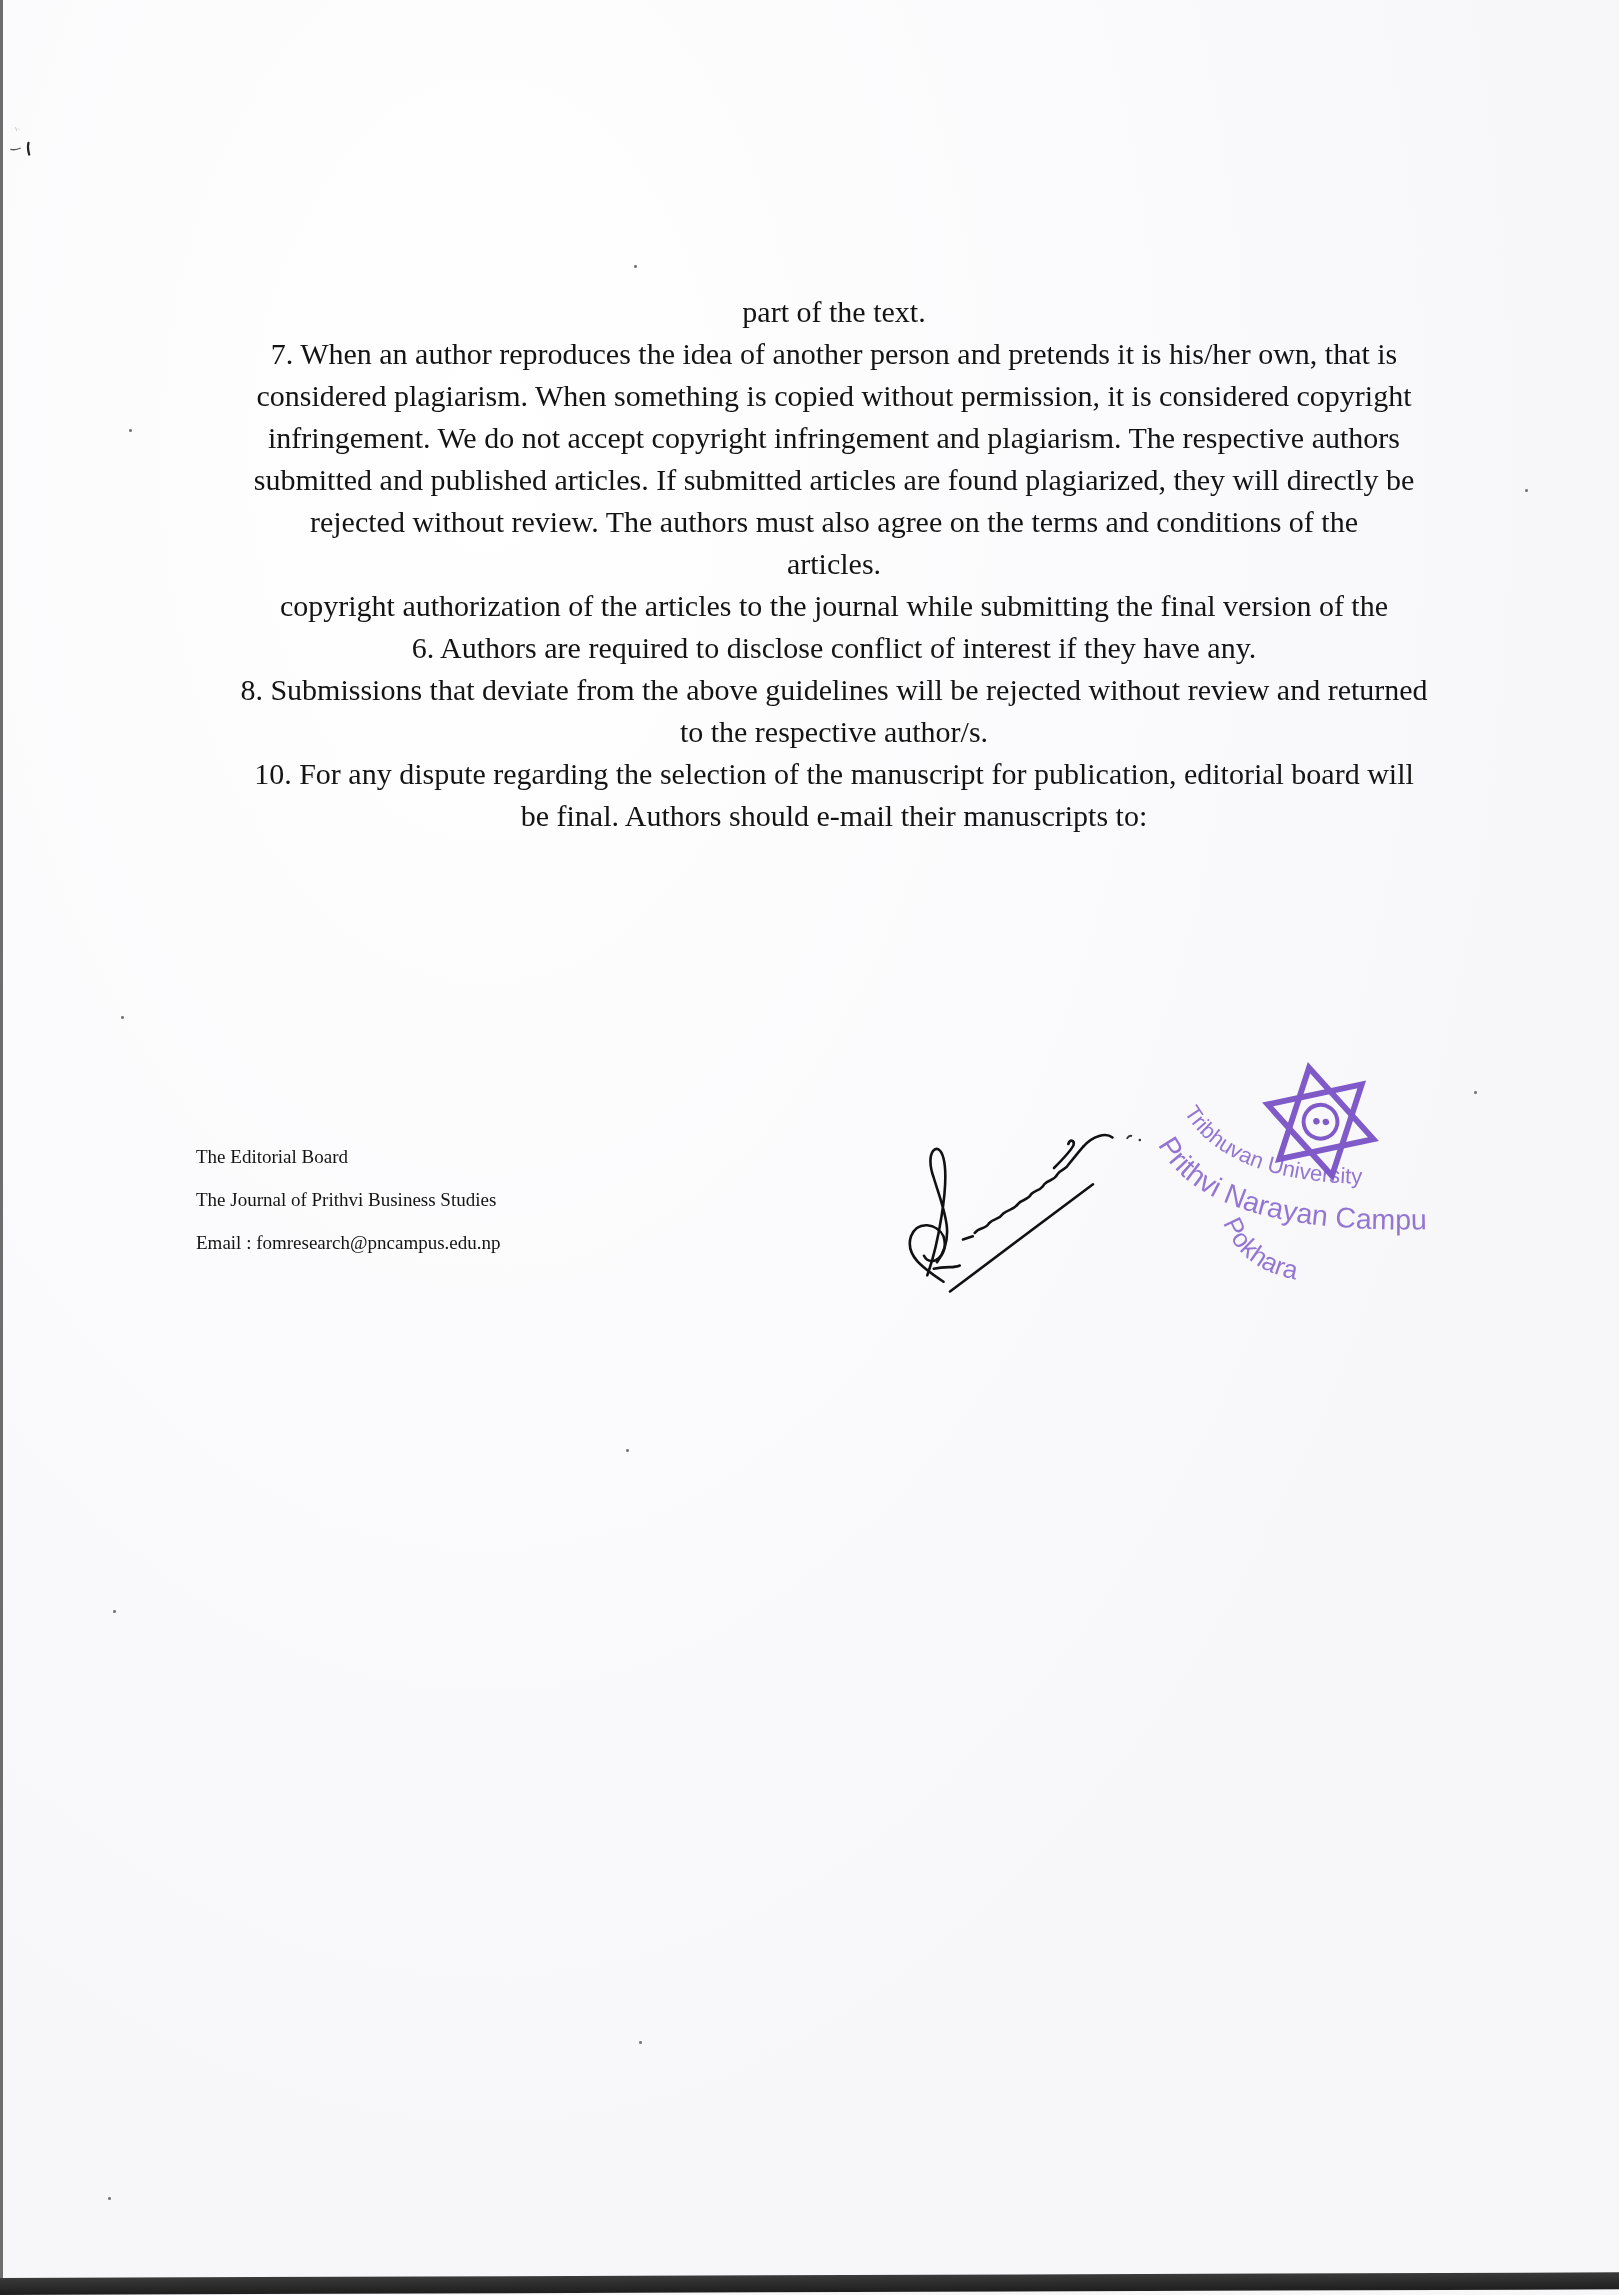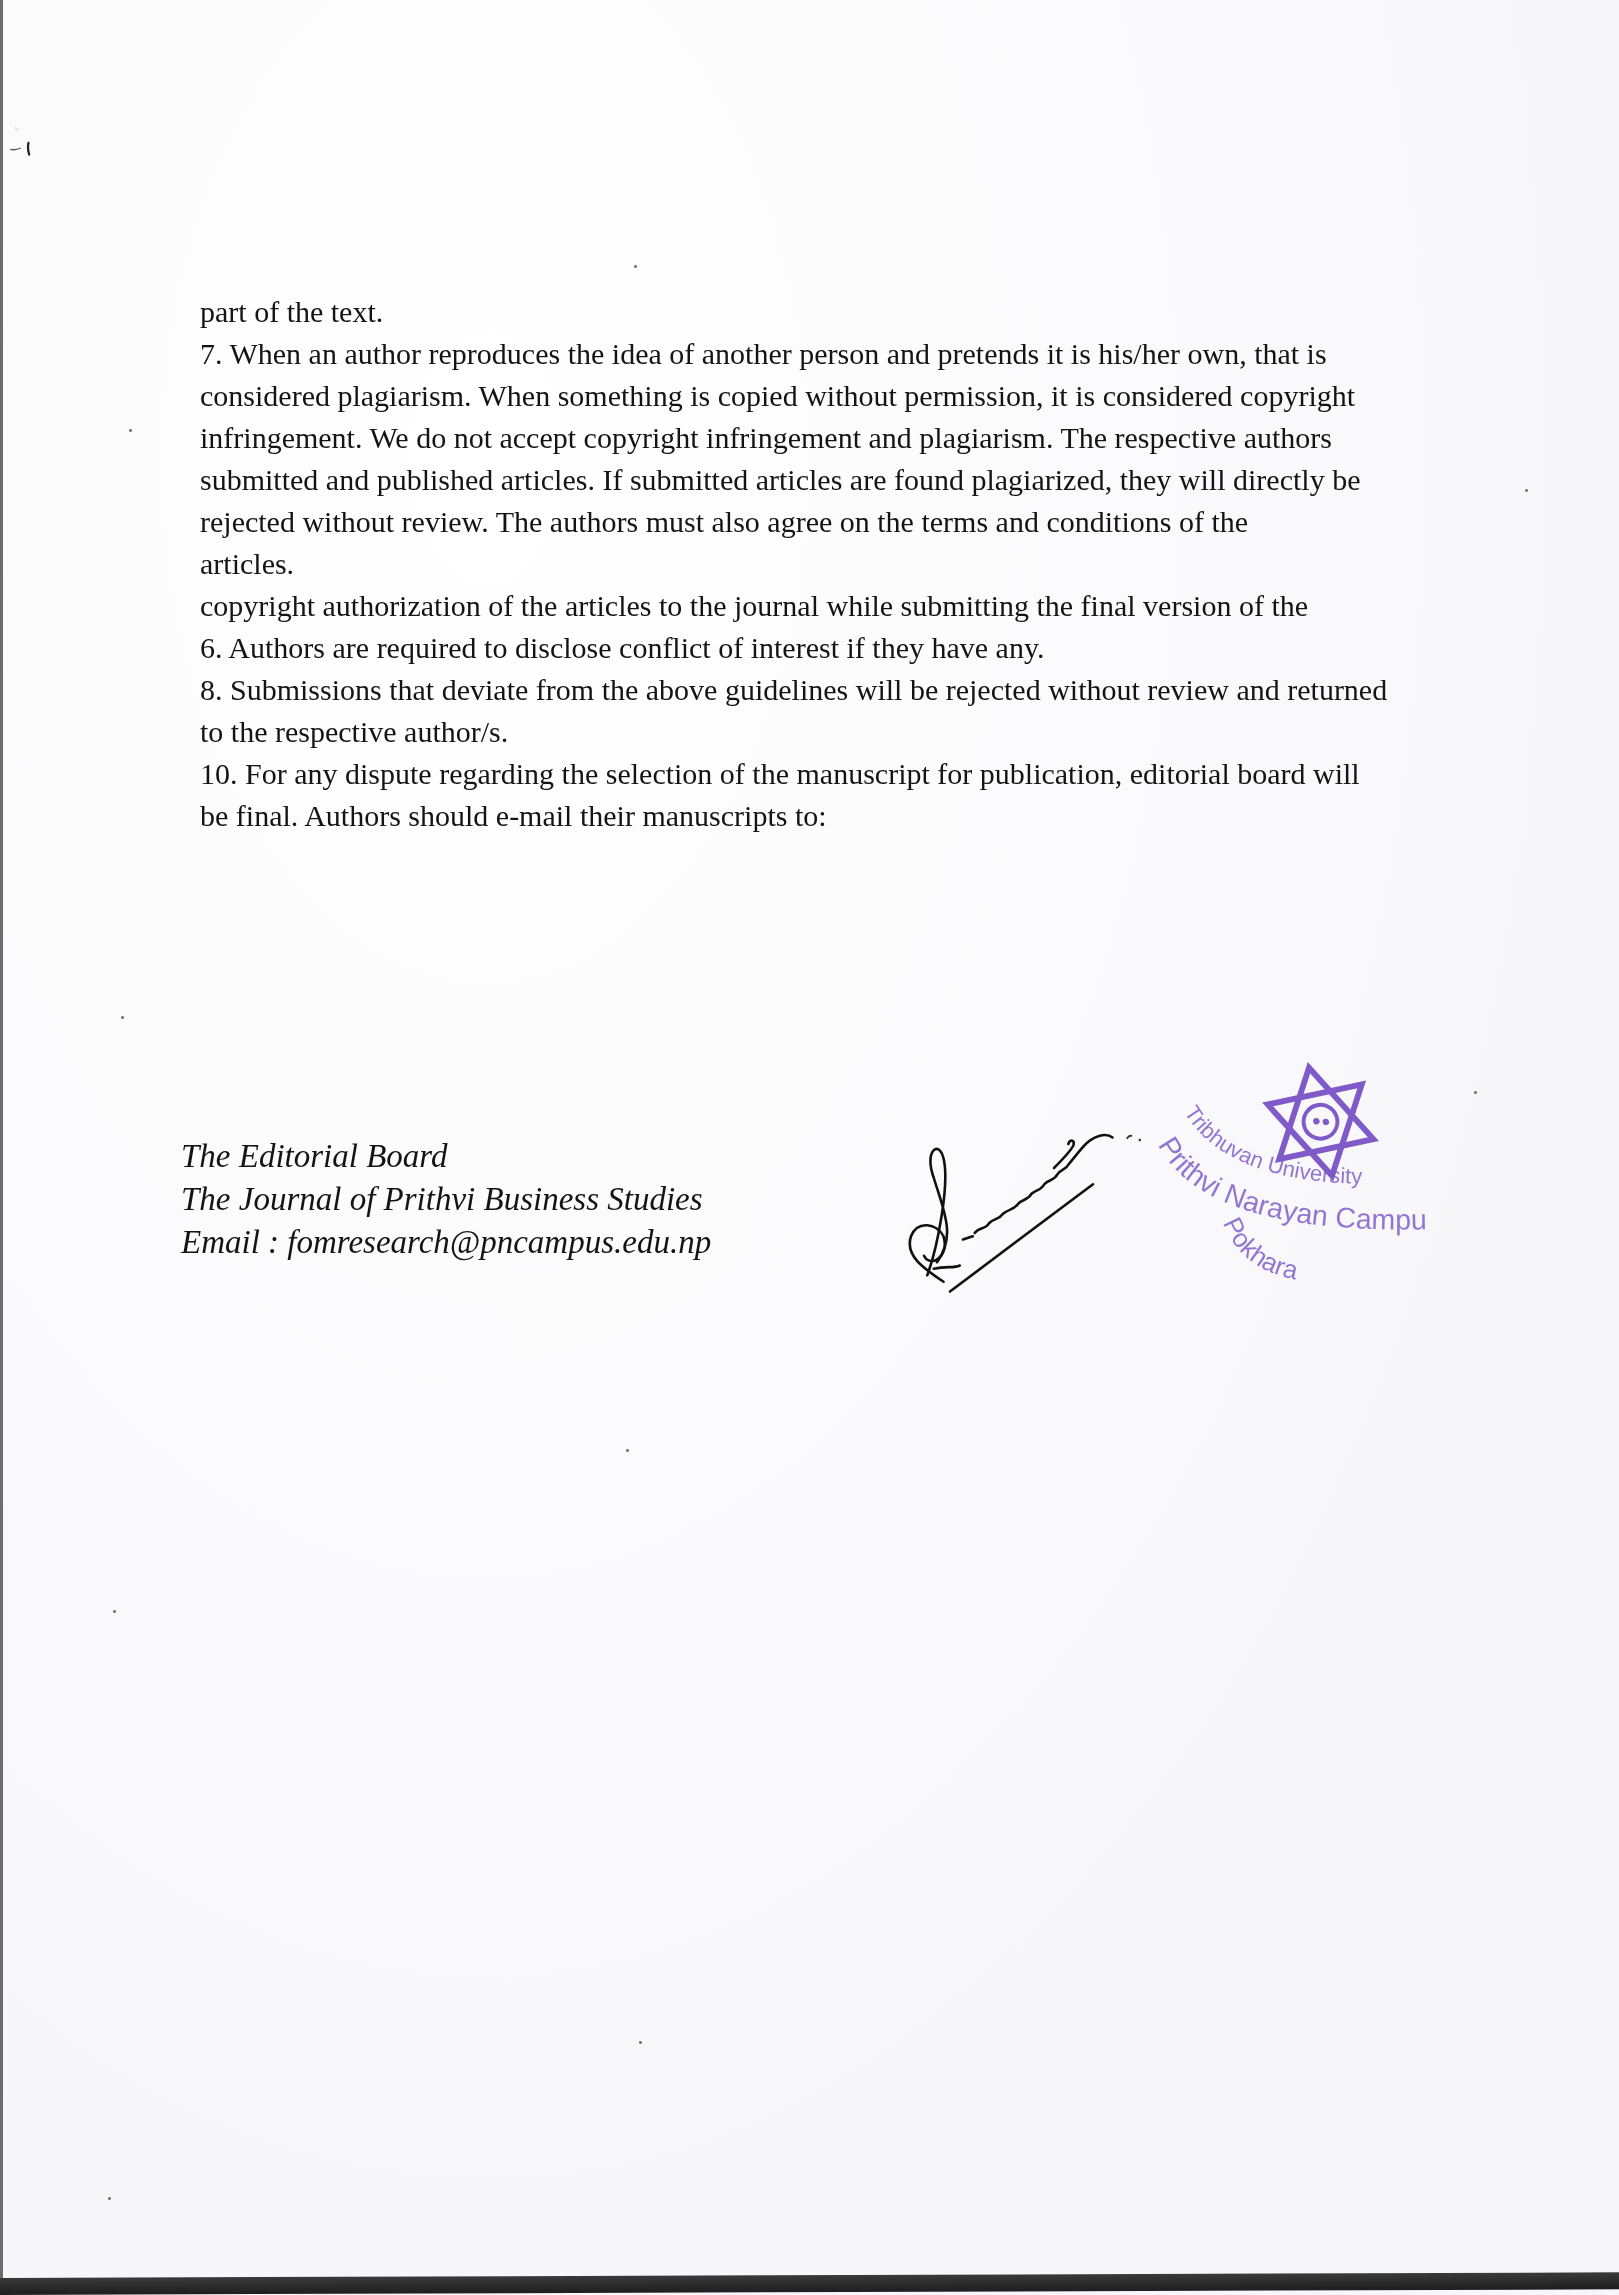--- a/index.html
+++ b/index.html
@@ -23,24 +23,24 @@
     background: linear-gradient(to bottom, #3a3a3a, #1e1e1e);
     transform: skewY(-0.2deg); transform-origin: left bottom;
   }
   .corner-mark {
     position: absolute; left: 9px; top: 122px; width: 26px; height: 39px;
   }
   .body-text {
     position: absolute; left: 200px; top: 291px; width: 1268px;
     font-size: 30px; line-height: 42px;
   }
-  .body-text .line { display: block; white-space: nowrap; }
+  .body-text .line { display: block; white-space: nowrap; text-align: center; }
   .signoff {
-    position: absolute; left: 181px; top: 1135px;
-    font-size: 33px; line-height: 43px; font-style: italic;
+    position: absolute; left: 196px; top: 1135px;
+    font-size: 19px; line-height: 43px;
   }
   .signoff div { white-space: nowrap; }
   .signature { position: absolute; left: 898px; top: 1106px; width: 247px; height: 189px; }
   .stamp { position: absolute; left: 1132px; top: 1060px; width: 338px; height: 273px; }
   .speck { position: absolute; width: 2.6px; height: 2.6px; border-radius: 50%; background: #7a7a7a; }
 </style>
 </head>
 <body>
 
 <div class="page">

